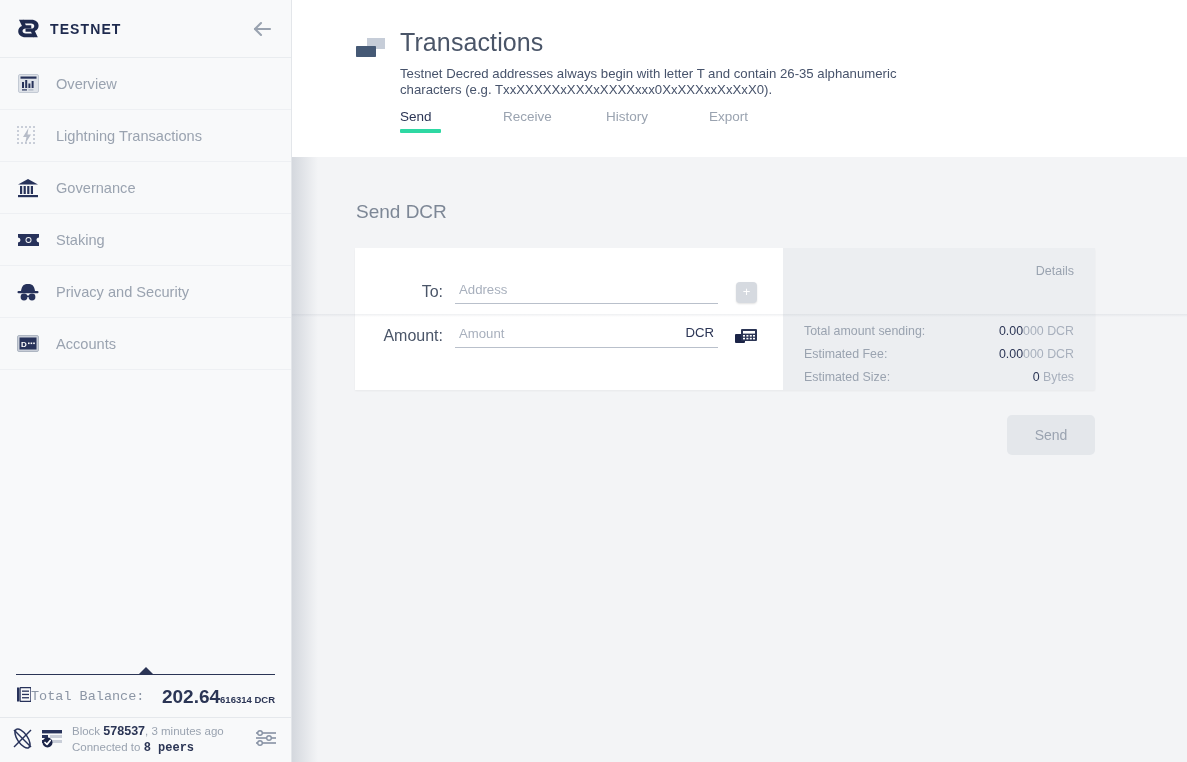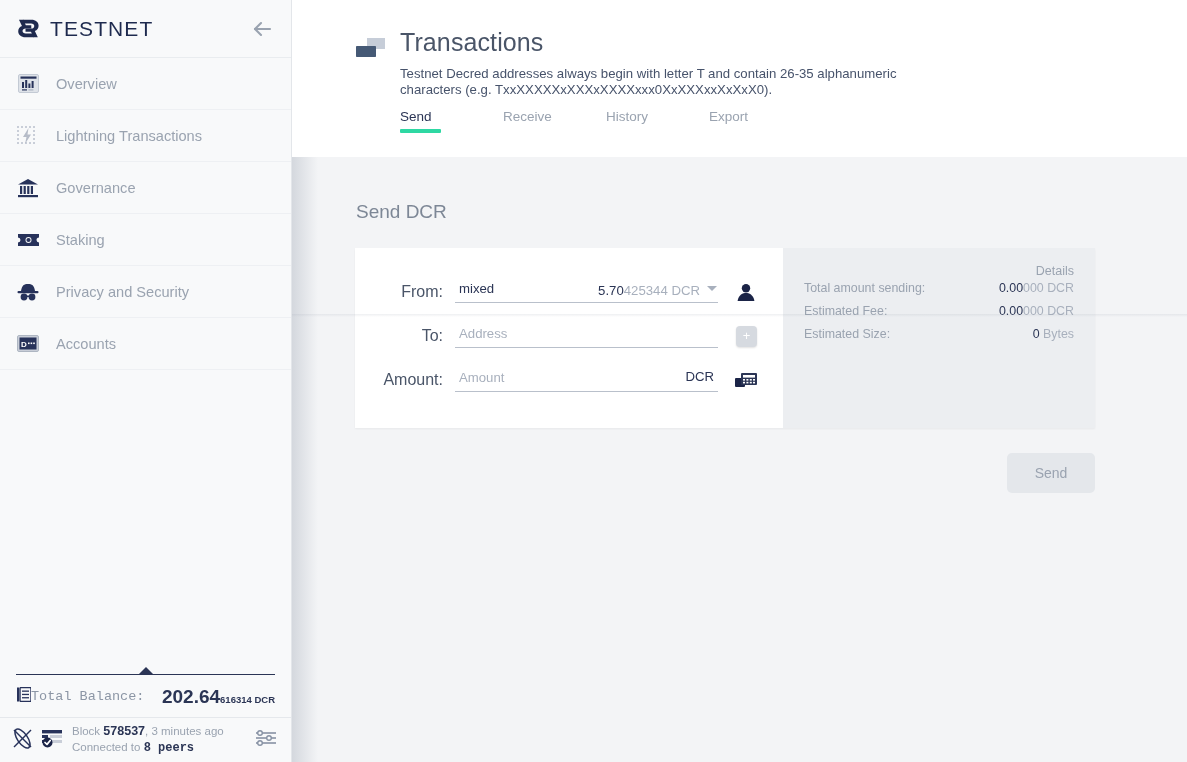--- a/index.html
+++ b/index.html
@@ -22,21 +22,21 @@
   .sb-header {
     height: 58px; min-height: 58px;
     display: flex; align-items: center; justify-content: space-between;
     padding: 0 17px 0 16px;
     border-bottom: 1px solid #e9ecef;
     background: #f8f9fa;
   }
   .logo-wrap { display: flex; align-items: center; gap: 9px; }
   .logo-mark { width: 25px; height: 25px; display: block; }
   .logo-text {
-    font-size: 21px; font-weight: normal; letter-spacing: 1.1px;
+    font-size: 14px; font-weight: bold; letter-spacing: 1.1px;
     color: #1e2a4e;
   }
   .back-arrow { width: 24px; height: 24px; cursor: pointer; display:block; }
 
   .nav { padding-top: 0px; }
   .nav-item {
     height: 52px; display: flex; align-items: center;
     padding-left: 16px; gap: 16px;
     position: relative; cursor: pointer;
     border-bottom: 1px solid #eef0f3;
@@ -178,21 +178,21 @@
   .row-icon {
     width: 28px; height: 26px; margin-left: 14px;
     display:flex; align-items:center; justify-content:center; cursor:pointer;
   }
   .plus-btn {
     width: 21px; height: 21px; border-radius: 4px; background: #d6dae0;
     color:#ffffff; font-size: 13px; line-height: 20px; text-align:center;
     margin-left: 18px; cursor:pointer; box-shadow: 0 1px 2px rgba(0,0,0,.12);
   }
 
-  .details-rows { }
+  .details-rows { margin-top: 43px; }
   .d-row { display:flex; justify-content: space-between; align-items:baseline; margin-bottom: 5px;}
   .d-label { font-size: 12.4px; color:#9aa3b0; }
   .d-val { white-space:nowrap; }
   .d-val .v1 { font-size: 12.4px; color:#2b3555; }
   .d-val .v2 { font-size: 12.4px; color:#a8b0bd; }
 
   .send-row { width: 740px; margin: 25px 0 0 63px; display:flex; justify-content:flex-end; }
   .send-btn {
     width: 88px; height: 40px; border-radius: 5px; background: #e4e7eb;
     color: #9aa3b0; font-size: 14px; border:none; cursor:pointer;
@@ -419,38 +419,20 @@
     <div class="main-body">
       <div class="left-shadow"></div>
       <div class="header-shadow"></div>
 
       <h2 class="section-title">Send DCR</h2>
 
       <div class="form-wrap">
 
         <section class="form-card">
 
-          <div class="field-row">
-            <div class="field-label">From:</div>
-            <div class="field-ctrl">
-              <div class="from-box">
-                <span class="from-acct">mixed</span>
-                <span class="from-bal">
-                  <span class="b1">5.70</span><span class="b2">425344 DCR</span>
-                </span>
-              </div>
-              <span class="caret"></span>
-            </div>
-            <span class="row-icon">
-              <svg width="20" height="20" viewBox="0 0 20 20">
-                <circle cx="10" cy="6.2" r="4.2" fill="#1b2447"></circle>
-                <path d="M1.6 19 C2.6 12.6 7 11 10 11 C13 11 17.4 12.6 18.4 19 Z" fill="#1b2447"></path>
-              </svg>
-            </span>
-          </div>
 
           <div class="field-row">
             <div class="field-label">To:</div>
             <div class="field-ctrl">
               <input class="underline-input" type="text" placeholder="Address" style="">
             </div>
             <div class="plus-btn">+</div>
           </div>
 
           <div class="field-row">

